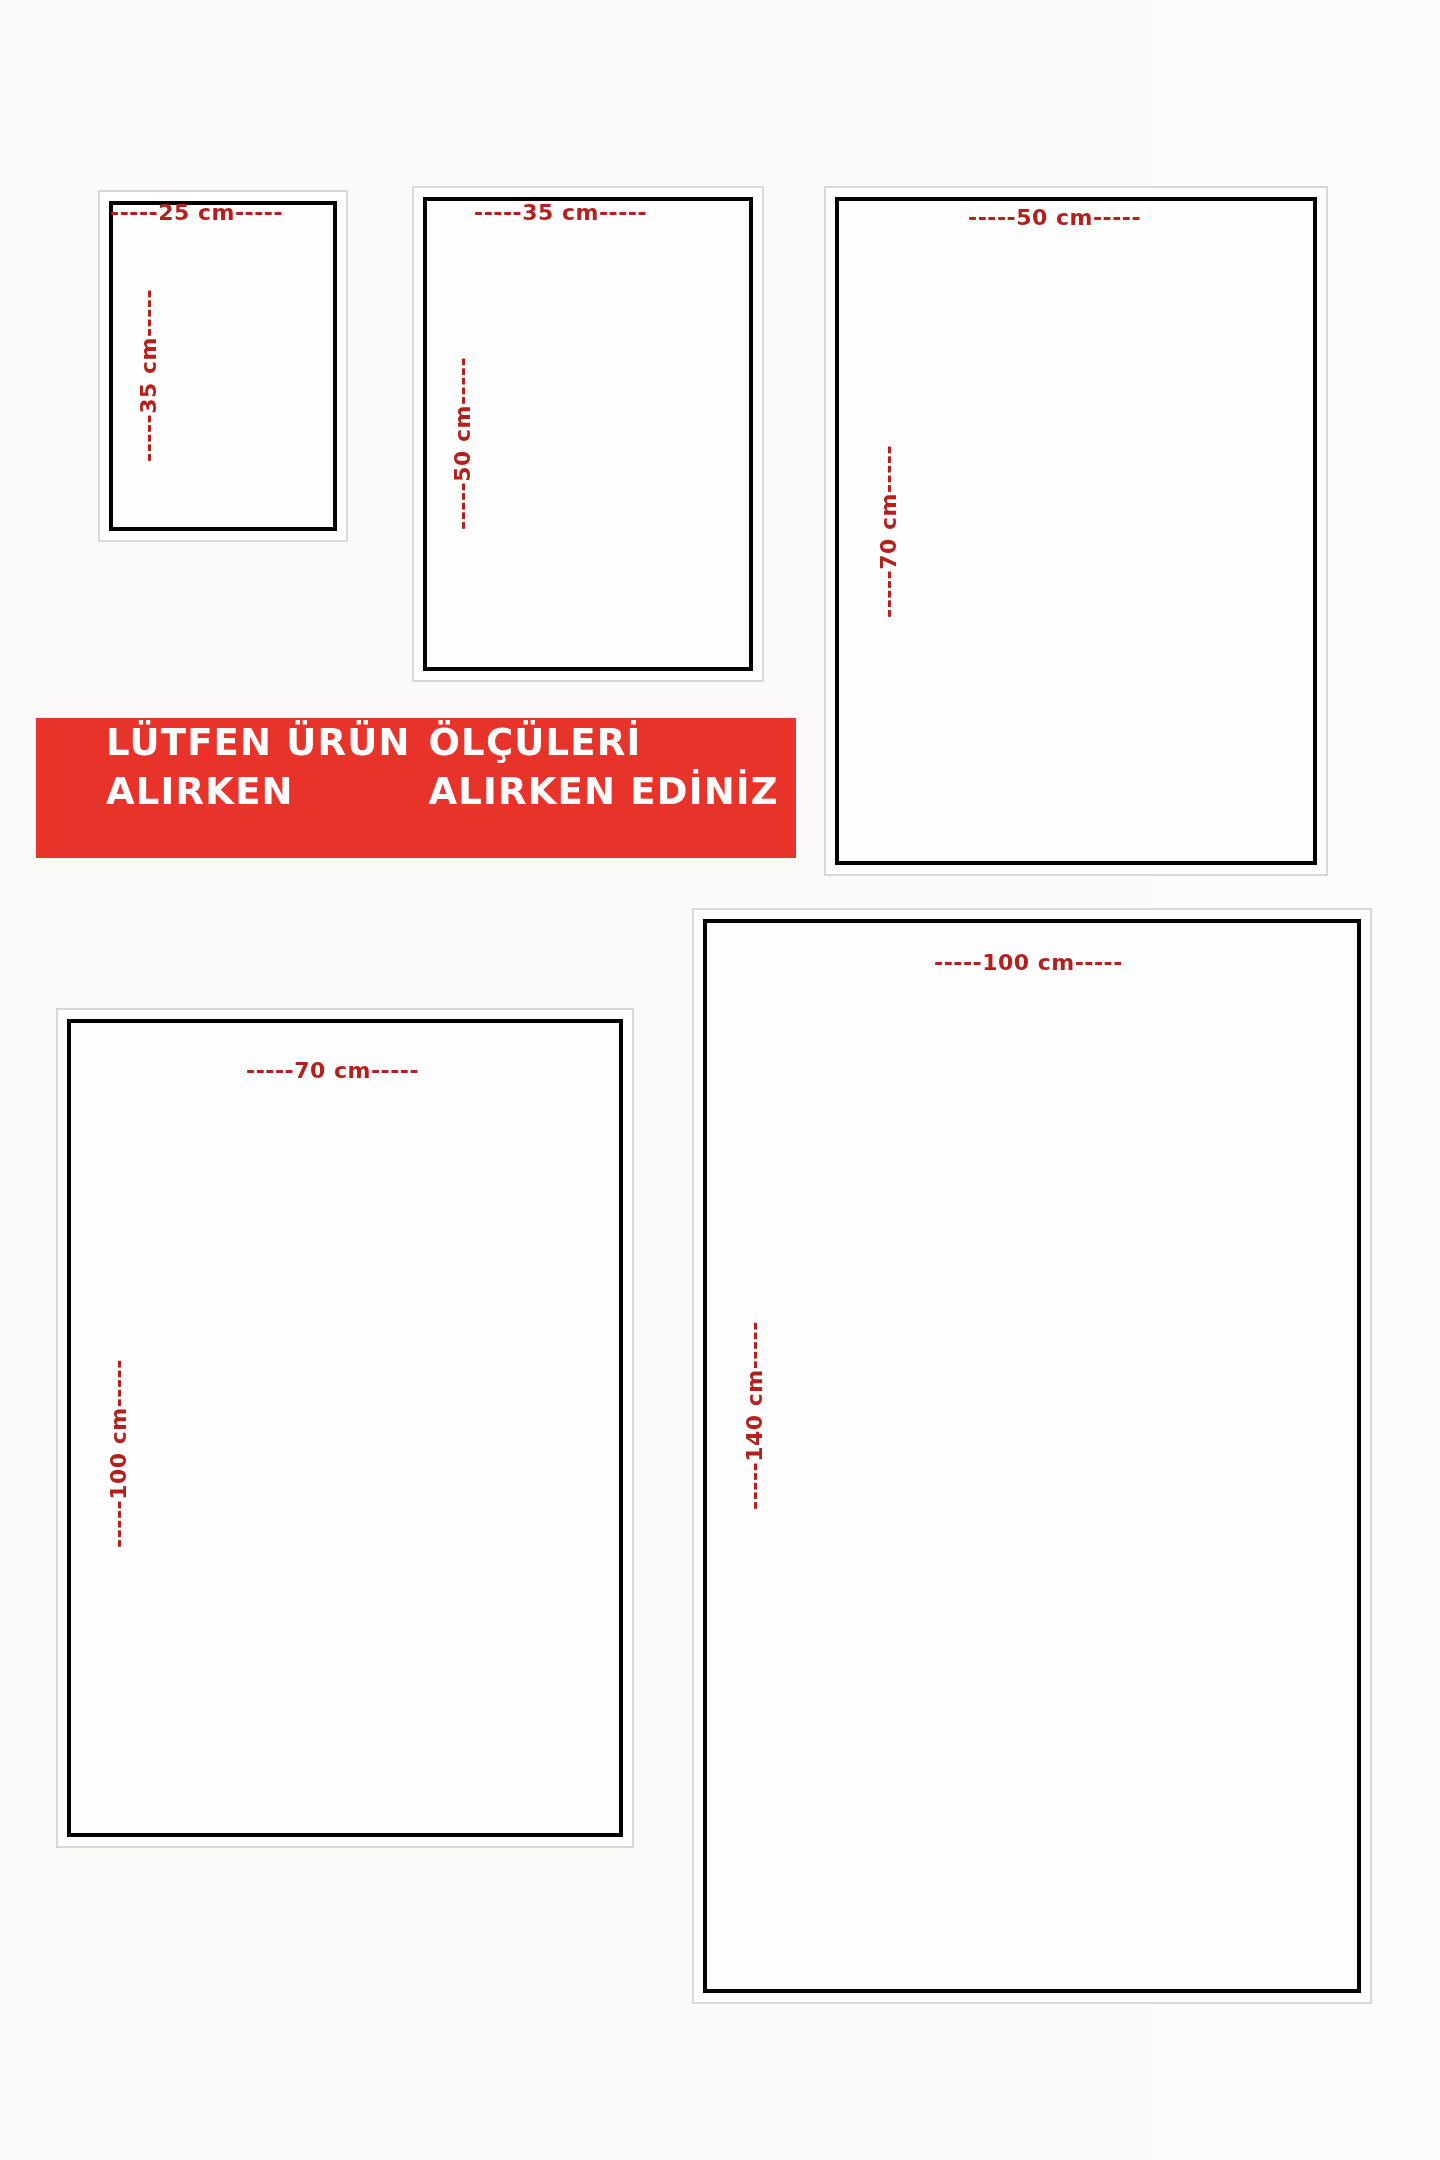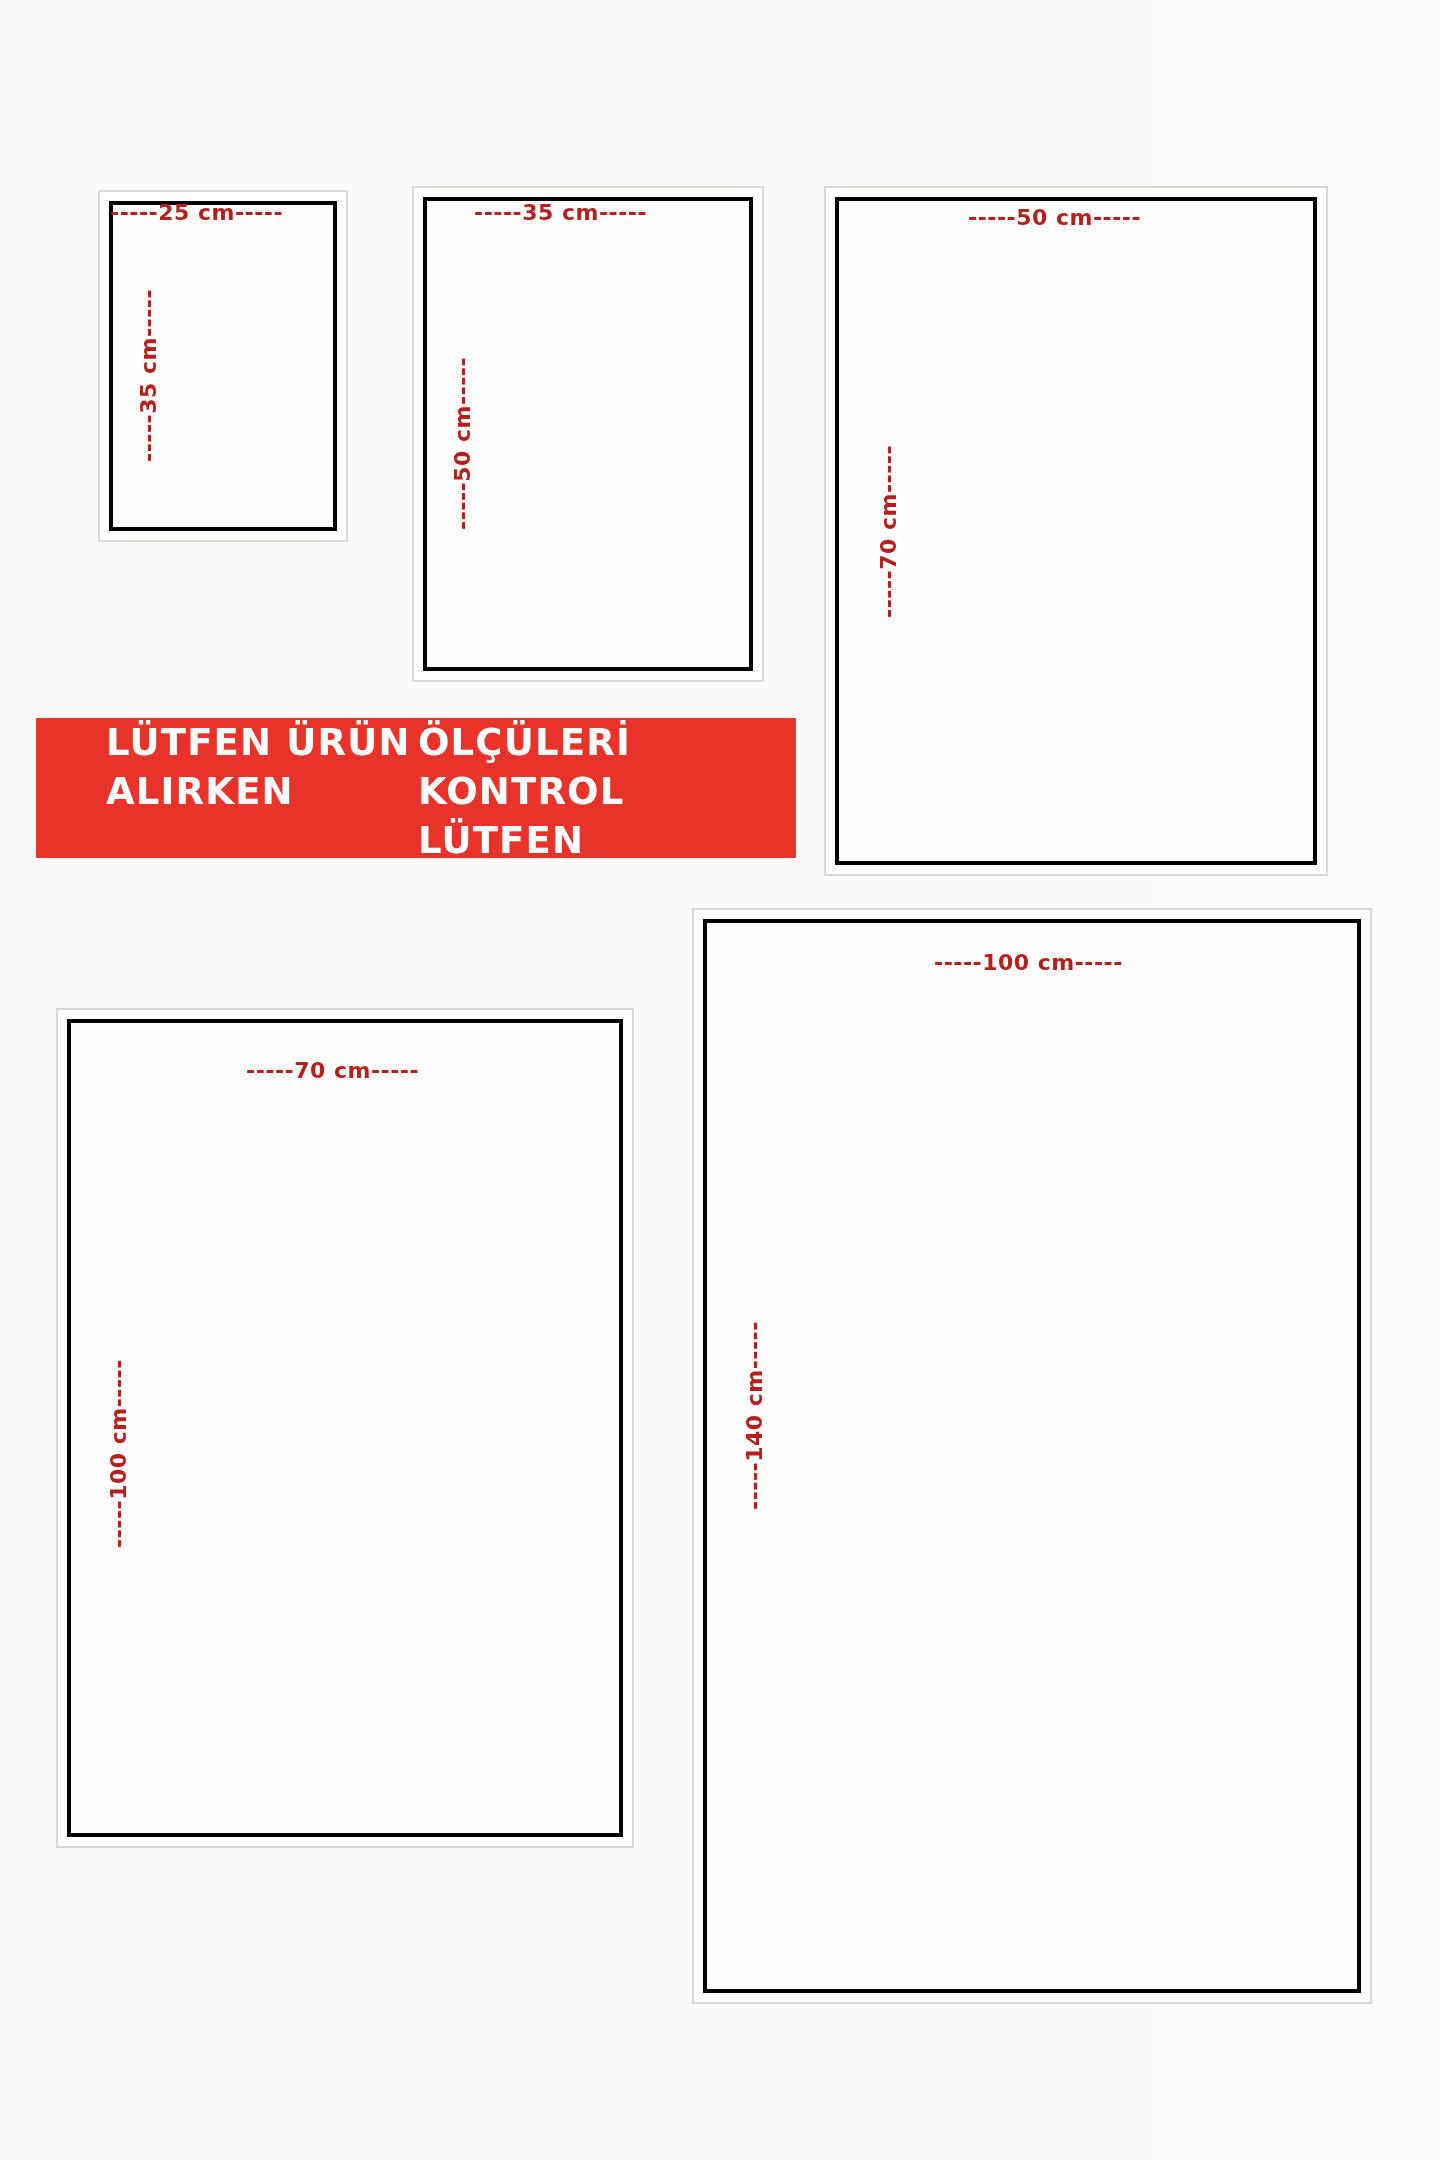--- a/index.html
+++ b/index.html
@@ -93,21 +93,21 @@
   <div class="dim vert" style="left:450px; top:530px; font-size:22px;">-----50 cm-----</div>
 
   <div class="size-frame" style="left:824px; top:186px; width:504px; height:690px;">
     <div class="inner"></div>
   </div>
   <div class="dim" style="left:968px; top:205px; font-size:22px;">-----50 cm-----</div>
   <div class="dim vert" style="left:876px; top:618px; font-size:22px;">-----70 cm-----</div>
 
   <div id="notice-banner">
     <div class="line">LÜTFEN ÜRÜN ALIRKEN</div>
-    <div class="line">ÖLÇÜLERİ KONTROL LÜTFEN</div>
+    <div class="line">ÖLÇÜLERİ ALIRKEN EDİNİZ</div>
   </div>
 
   <div class="size-frame" style="left:56px; top:1008px; width:578px; height:840px;">
     <div class="inner"></div>
   </div>
   <div class="dim" style="left:246px; top:1058px; font-size:22px;">-----70 cm-----</div>
   <div class="dim vert" style="left:106px; top:1548px; font-size:22px;">-----100 cm-----</div>
 
   <div class="size-frame" style="left:692px; top:908px; width:680px; height:1096px;">
     <div class="inner"></div>

